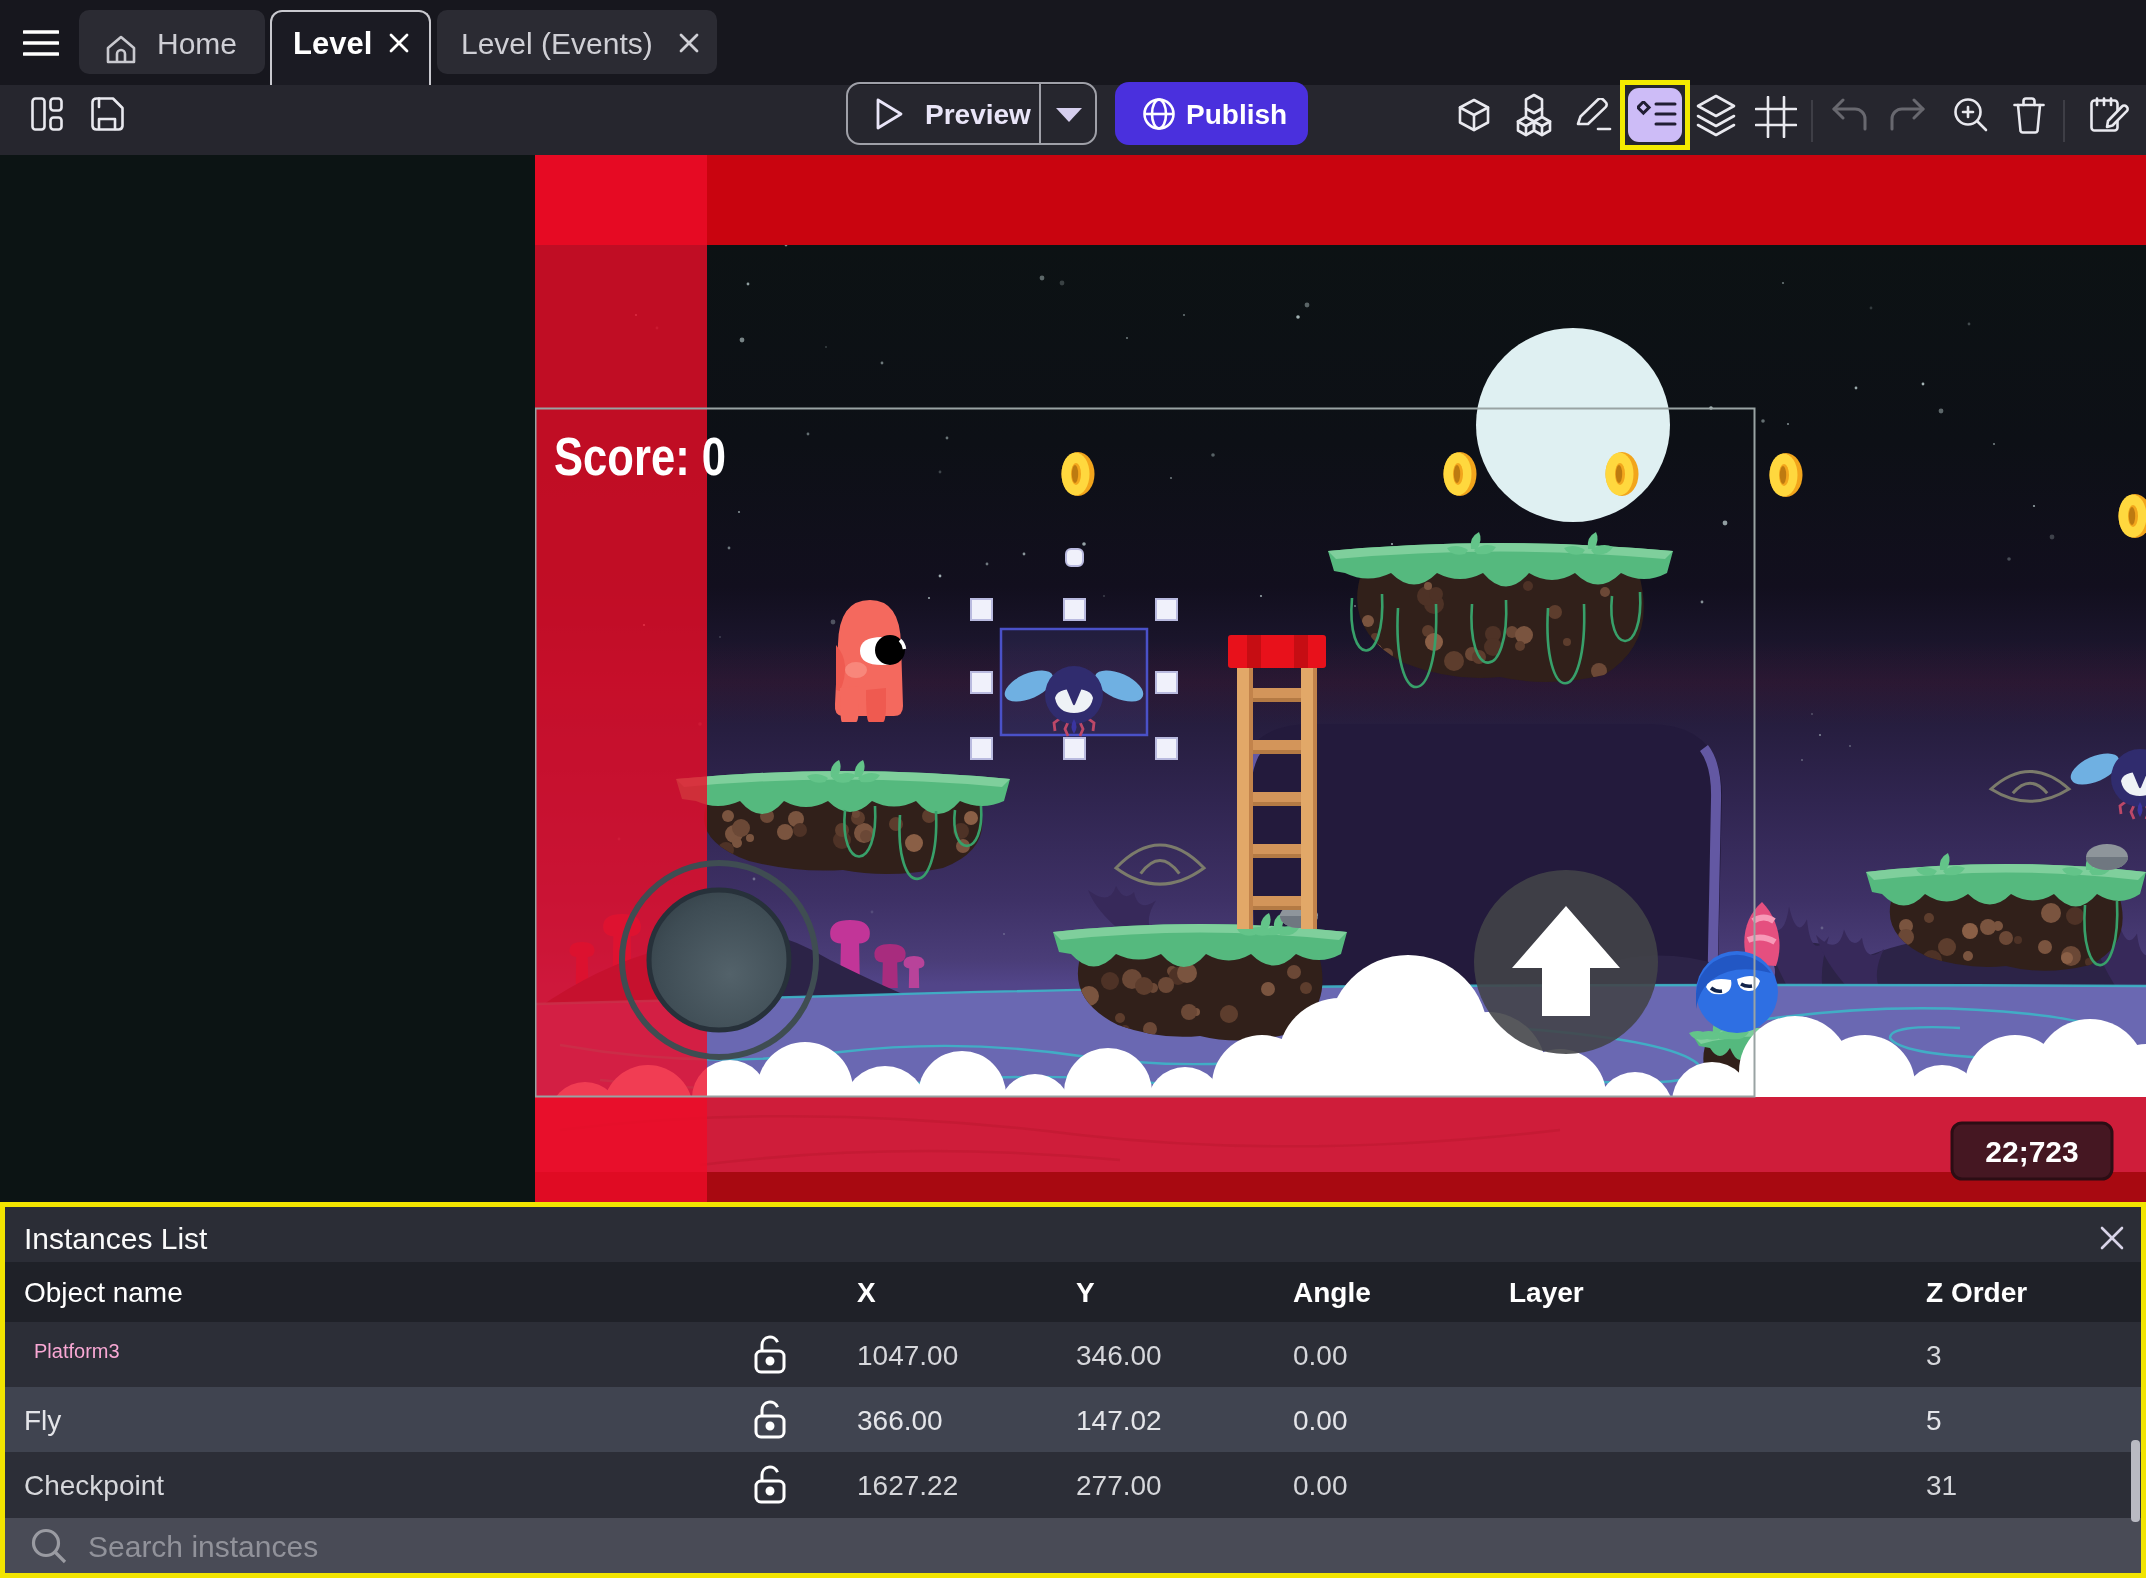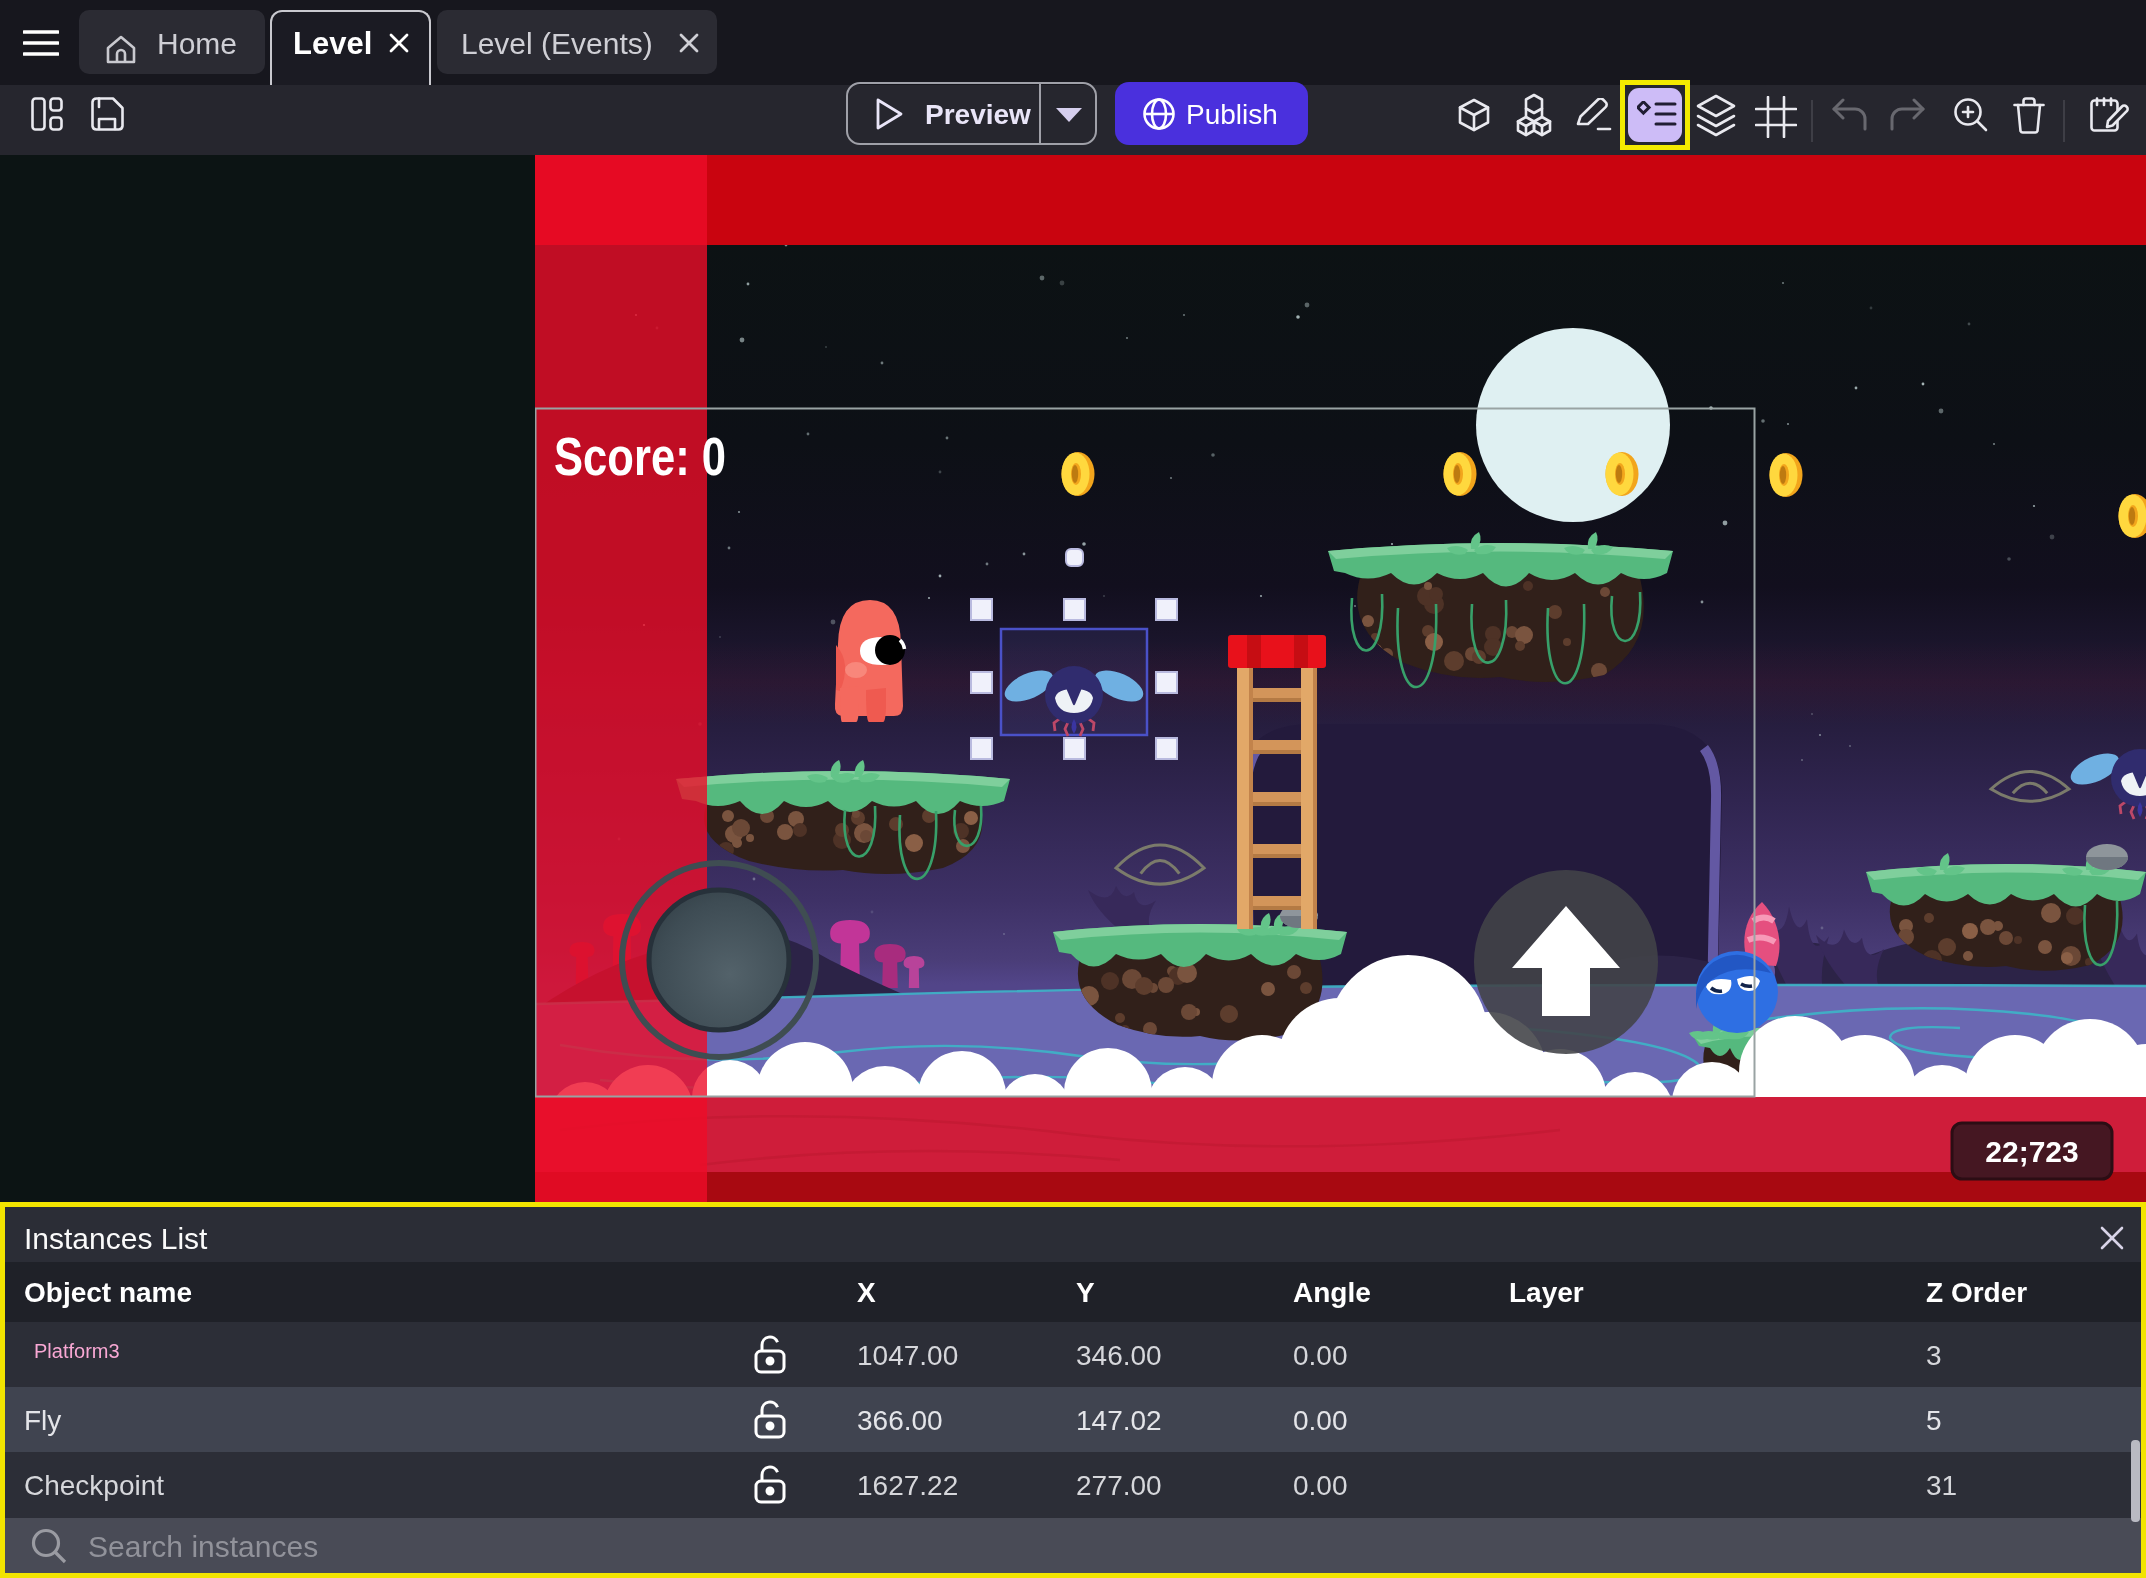--- a/index.html
+++ b/index.html
@@ -71,21 +71,21 @@
     </svg>
 
   <div class="abs" style="left:1115px;top:-3px;width:193px;height:63px;background:#4a30dd;border-radius:14px"></div>
   <svg class="abs" style="left:1142px;top:12px" width="34" height="34" viewBox="0 0 34 34">
       <g stroke="#fff" stroke-width="2.6" fill="none">
         <circle cx="17" cy="17" r="14.5"></circle>
         <ellipse cx="17" cy="17" rx="7" ry="14.5"></ellipse>
         <line x1="2.5" y1="17" x2="31.5" y2="17"></line>
       </g>
     </svg>
-  <div class="abs" style="left:1186px;top:14px;font-size:28px;font-weight:normal;color:#fff">Publish</div>
+  <div class="abs" style="left:1186px;top:14px;font-size:28px;font-weight:bold;color:#fff">Publish</div>
 
   <svg class="abs" style="left:1457px;top:13px" width="34" height="34" viewBox="0 0 34 34">
       <g class="icon" stroke-width="3">
         <path d="M17 2 L31 9.5 V24.5 L17 32 L3 24.5 V9.5 Z"></path>
         <path d="M3 9.5 L17 17 L31 9.5"></path>
         <path d="M17 17 V32"></path>
       </g>
     </svg>
   <svg class="abs" style="left:1510px;top:8px" width="48" height="46" viewBox="0 0 48 46">
       <g class="icon" stroke-width="3">
@@ -677,21 +677,21 @@
         <line x1="3" y1="3" x2="23" y2="23"></line>
         <line x1="23" y1="3" x2="3" y2="23"></line>
       </g>
     </svg>
   <div class="abs" style="left:0;top:55px;width:2136px;height:60px;background:#1f2128"></div>
   <div class="abs" style="left:0;top:115px;width:2136px;height:65px;background:#2c2e37"></div>
   <div class="abs" style="left:0;top:180px;width:2136px;height:65px;background:#404450"></div>
   <div class="abs" style="left:0;top:245px;width:2136px;height:66px;background:#2c2e37"></div>
   <div class="abs" style="left:0;top:311px;width:2136px;height:55px;background:#494b56"></div>
 
-  <div class="abs" style="top:70px;font-size:28px;font-weight:bold;color:#fff;left:19px">Object name</div>
+  <div class="abs" style="top:70px;font-size:28px;font-weight:normal;color:#fff;left:19px">Object name</div>
   <div class="abs" style="top:70px;font-size:28px;font-weight:bold;color:#fff;left:852px">X</div>
   <div class="abs" style="top:70px;font-size:28px;font-weight:bold;color:#fff;left:1071px">Y</div>
   <div class="abs" style="top:70px;font-size:28px;font-weight:bold;color:#fff;left:1288px">Angle</div>
   <div class="abs" style="top:70px;font-size:28px;font-weight:bold;color:#fff;left:1504px">Layer</div>
   <div class="abs" style="top:70px;font-size:28px;font-weight:bold;color:#fff;left:1921px">Z Order</div>
 
   <div class="abs" style="top:133px;font-size:20px;color:#f9a8d4;left:29px">Platform3</div>
   <div class="abs" style="top:133px;font-size:28px;color:#d6d7db;left:852px">1047.00</div>
   <div class="abs" style="top:133px;font-size:28px;color:#d6d7db;left:1071px">346.00</div>
   <div class="abs" style="top:133px;font-size:28px;color:#d6d7db;left:1288px">0.00</div>

